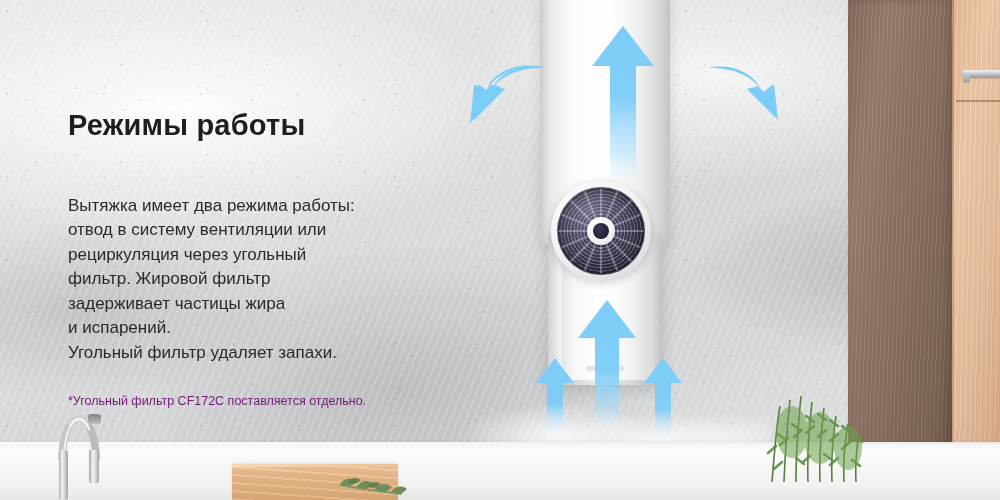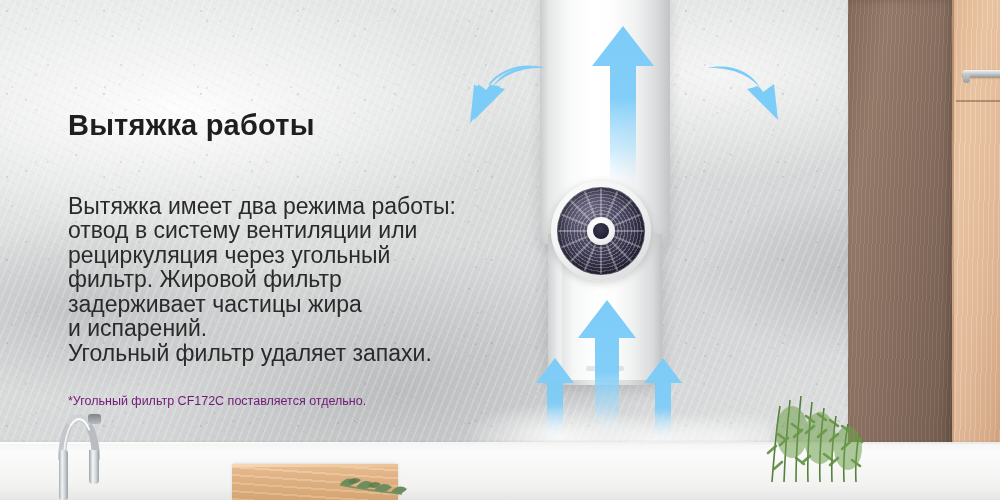--- a/index.html
+++ b/index.html
@@ -225,21 +225,21 @@
     margin: 0;
     font-size: 29px;
     font-weight: bold;
     letter-spacing: 0.2px;
     color: #1e1e1e;
     line-height: 1.1;
   }
   .copy-body {
     margin: 0;
     padding-top: 52px;
-    font-size: 23px;
+    font-size: 17px;
     line-height: 24.5px;
     color: #2a2a2a;
     white-space: pre-line;
   }
   .copy-note {
     margin: 0;
     padding-top: 28px;
     font-size: 12.5px;
     line-height: 16px;
     color: #701a75;
@@ -557,21 +557,21 @@
       </g>
       <g fill="#6FA04C" opacity="0.55">
         <ellipse cx="30" cy="46" rx="16" ry="26"></ellipse>
         <ellipse cx="58" cy="52" rx="16" ry="26"></ellipse>
         <ellipse cx="86" cy="62" rx="14" ry="22"></ellipse>
       </g>
     </svg>
   </div>
 
   <div class="copy">
-    <h1 class="copy-title">Вытяжка работы</h1>
+    <h1 class="copy-title">Режимы работы</h1>
     <p class="copy-body">Вытяжка имеет два режима работы:
 отвод в систему вентиляции или
 рециркуляция через угольный
 фильтр. Жировой фильтр
 задерживает частицы жира
 и испарений.
 Угольный фильтр удаляет запахи.</p>
     <p class="copy-note">*Угольный фильтр CF172C поставляется отдельно.</p>
   </div>
 

